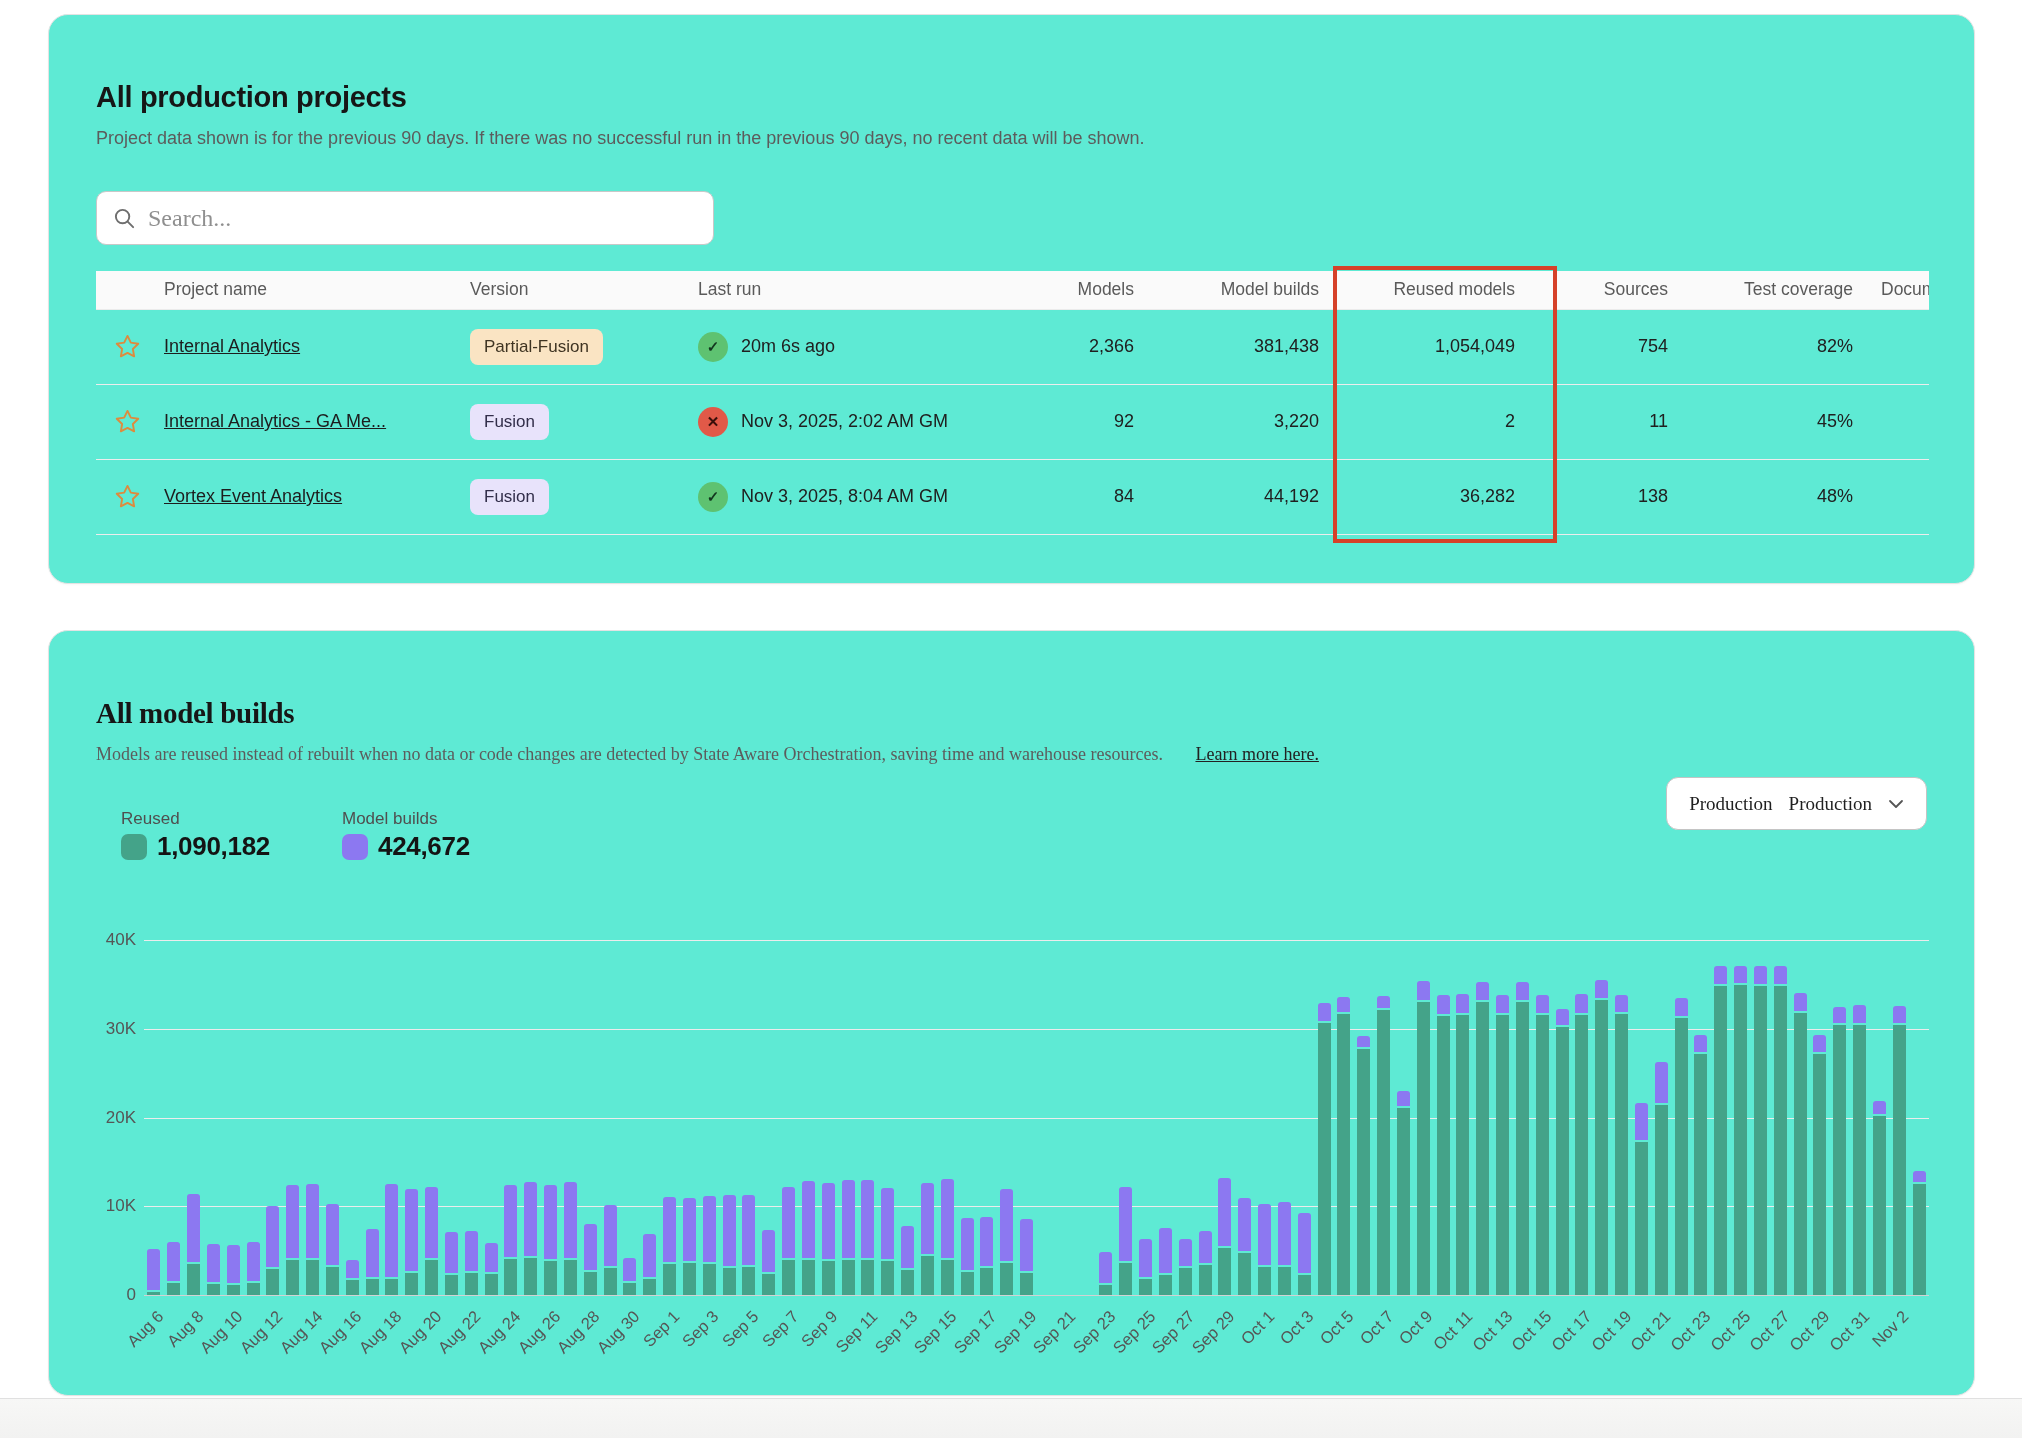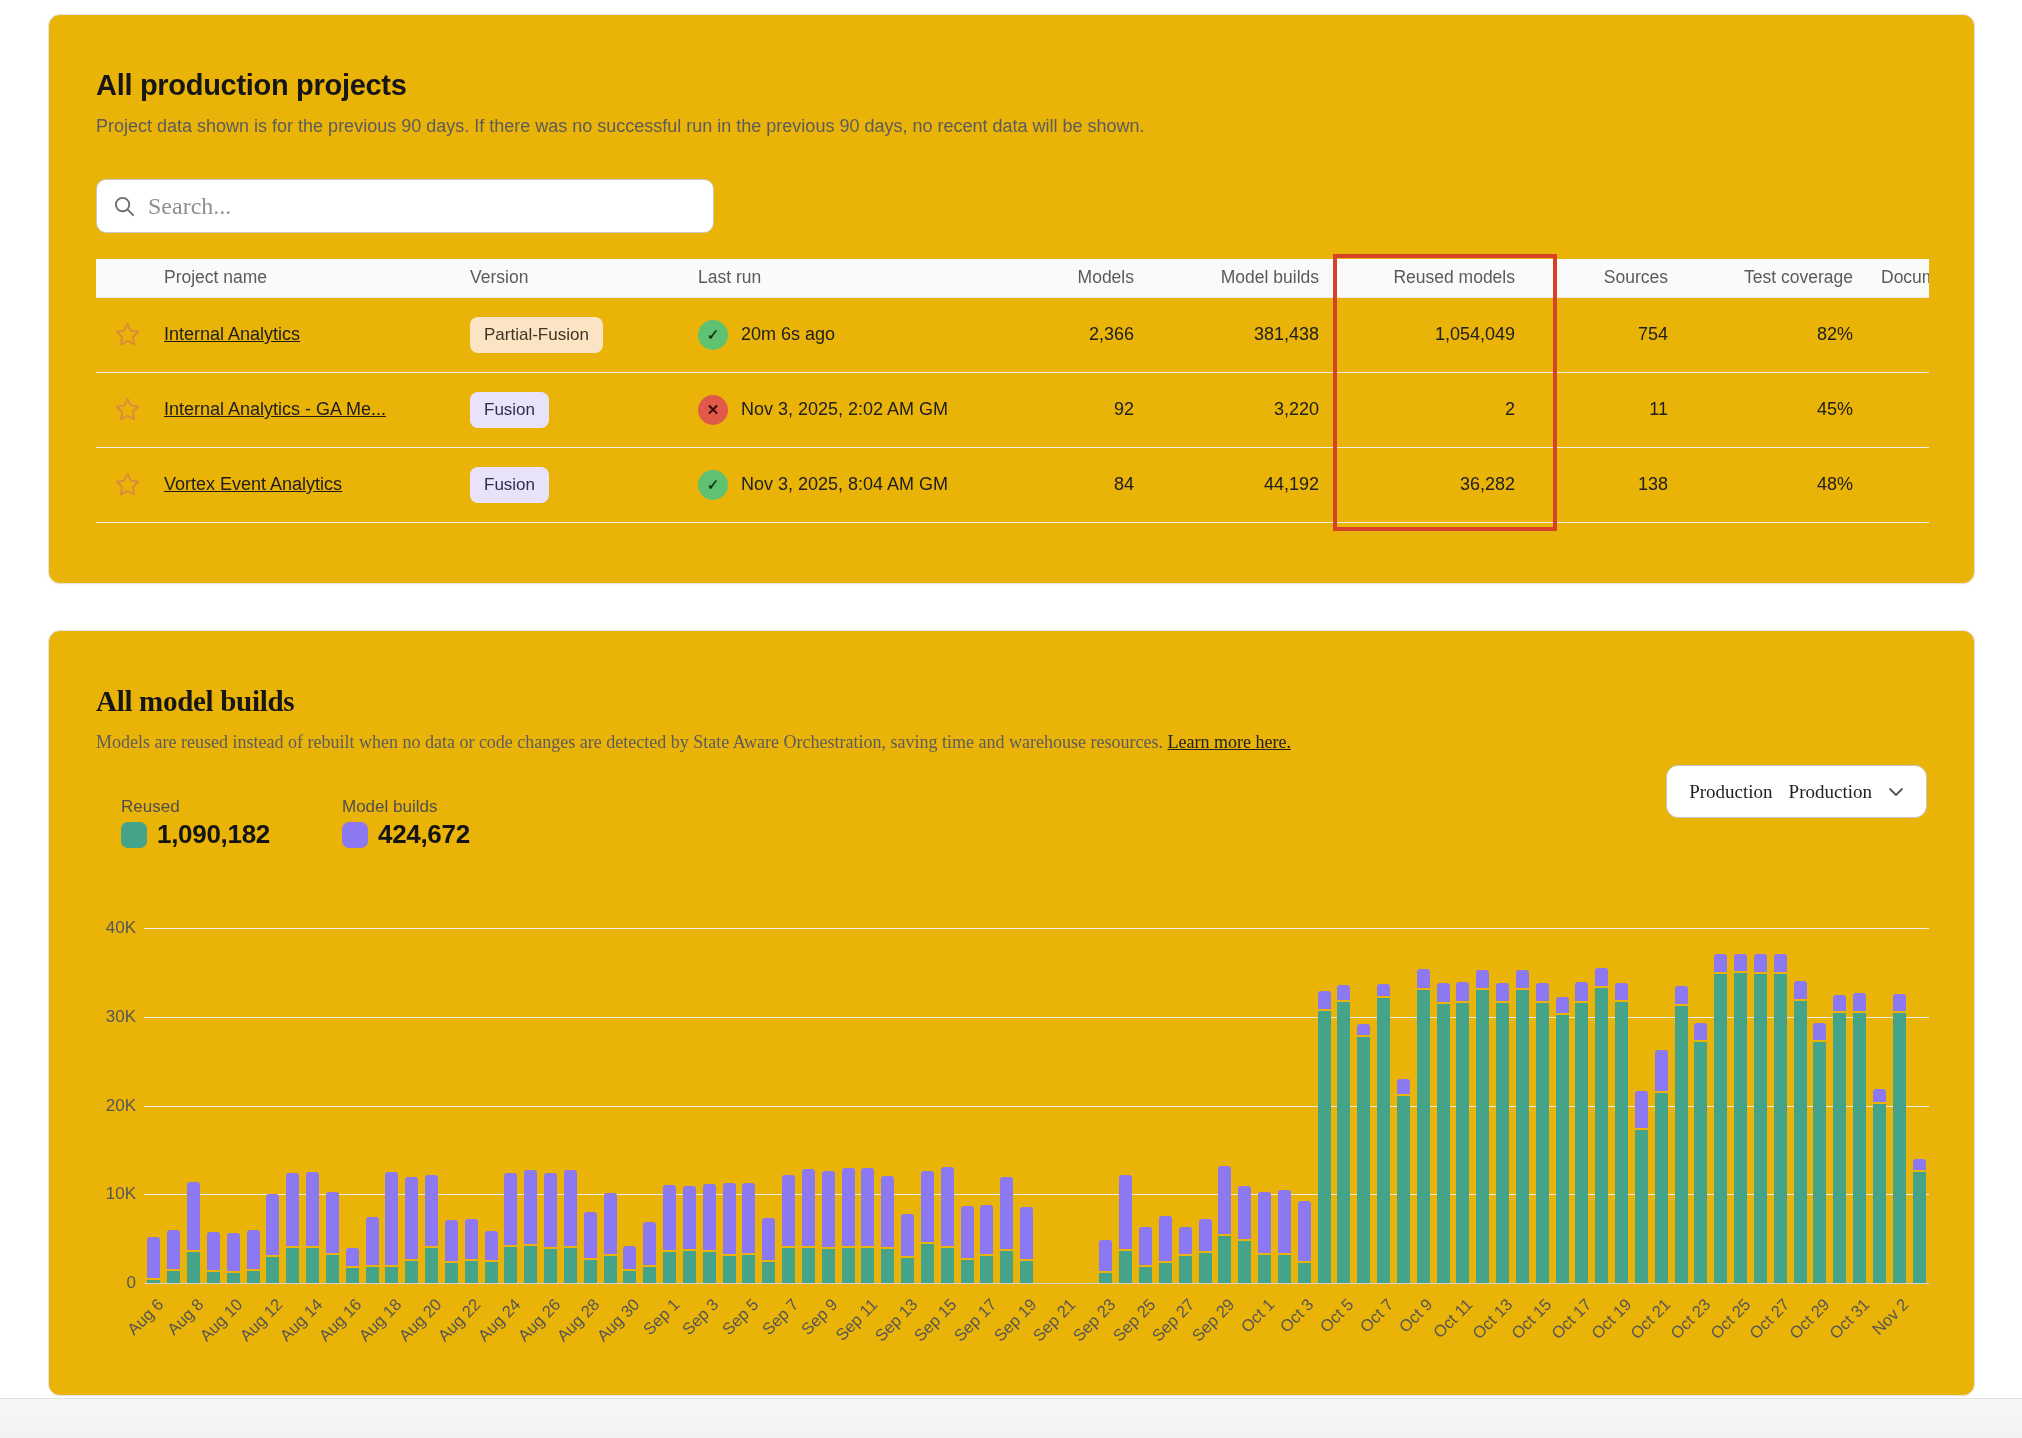--- a/index.html
+++ b/index.html
@@ -1,24 +1,24 @@
 <!DOCTYPE html>
 <html style="--green: #44a389; --purple: #8c78f1; --annot: #d64129;"><head>
 <meta charset="utf-8">
 <style>
   * { box-sizing: border-box; margin: 0; padding: 0; }
   html,body { width: 2022px; height: 1438px; background:#ffffff; font-family:"Liberation Sans", sans-serif; position:relative; }
 
-  .card { position:absolute; left:48px; width:1927px; background:#eab308; border:1.5px solid #e3e3e3; border-radius:12px; padding:4px 47px; box-shadow:0 1px 2px rgba(0,0,0,0.03); }
+  .card { position:absolute; left:48px; width:1927px; background:#5eead4; border:1.5px solid #e3e3e3; border-radius:20px; padding:16px 47px; box-shadow:0 1px 2px rgba(0,0,0,0.03); }
   .card1 { top:14px; height:570px; }
   .card2 { top:630px; height:766px; }
 
   h1.title { margin-top:50px; font-size:29px; font-weight:700; color:#161616; letter-spacing:-0.3px; }
   p.subtitle { margin-top:14px; font-size:18px; color:#5c5c5c; }
-  p.subtitle a { color:#222; font-weight:500; text-decoration:underline; cursor:pointer; }
+  p.subtitle a { color:#222; font-weight:500; text-decoration:underline; cursor:pointer;margin-left:28px; }
 
   
   .search-box { margin-top:42px; width:618px; height:54px; border:1.5px solid #c8c8c8; border-radius:10px; display:flex; align-items:center; padding:0 16px; gap:12px; background:#fff; }
   .search-box input { border:none; outline:none; flex:1; font-size:24px; color:#222; font-family:Liberation Serif, serif; background:transparent; }
   .search-box input::placeholder { color:#8f8f8f; }
 
   
   .table-outer { position:relative; margin-top:26px; }
   .table-clip { overflow:hidden; width:1833px; }
   table { width:1887px; table-layout:fixed; border-collapse:collapse; }

